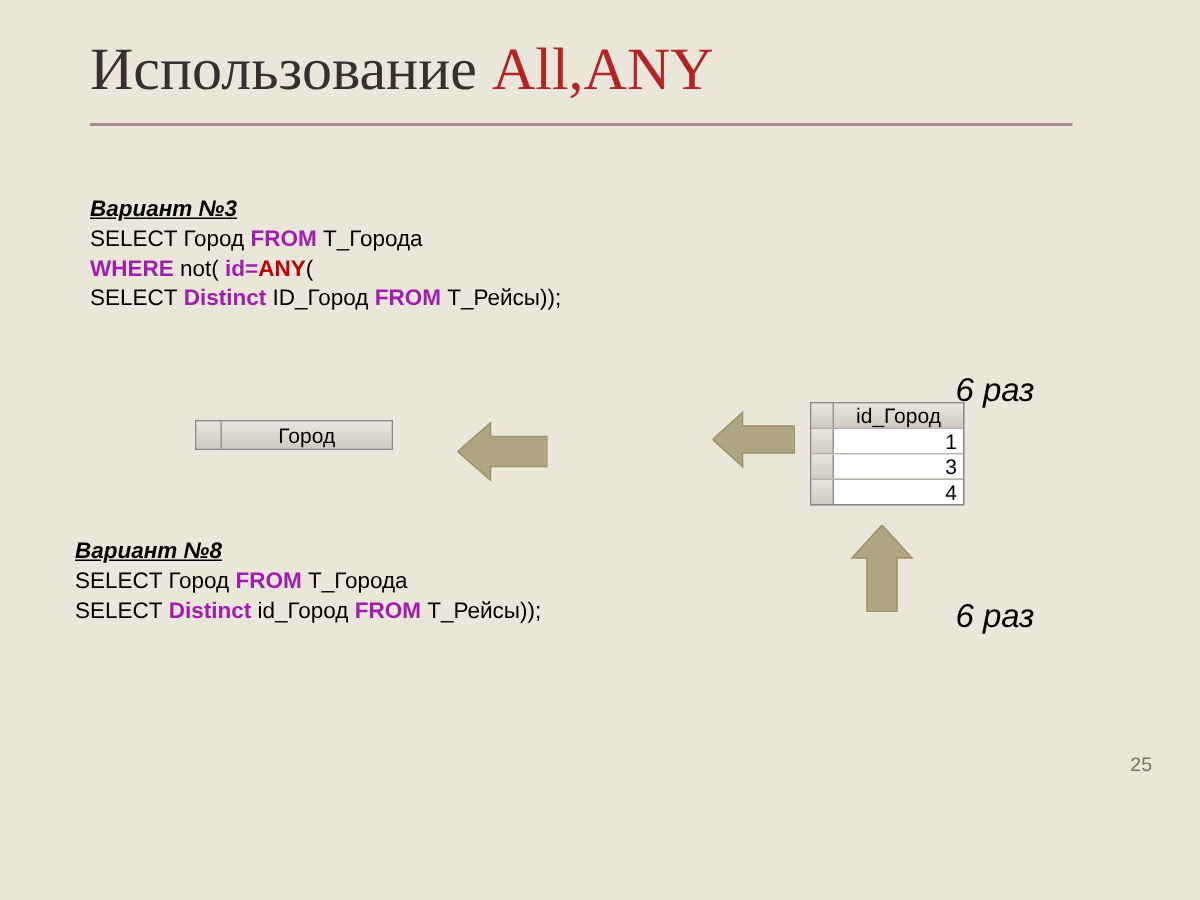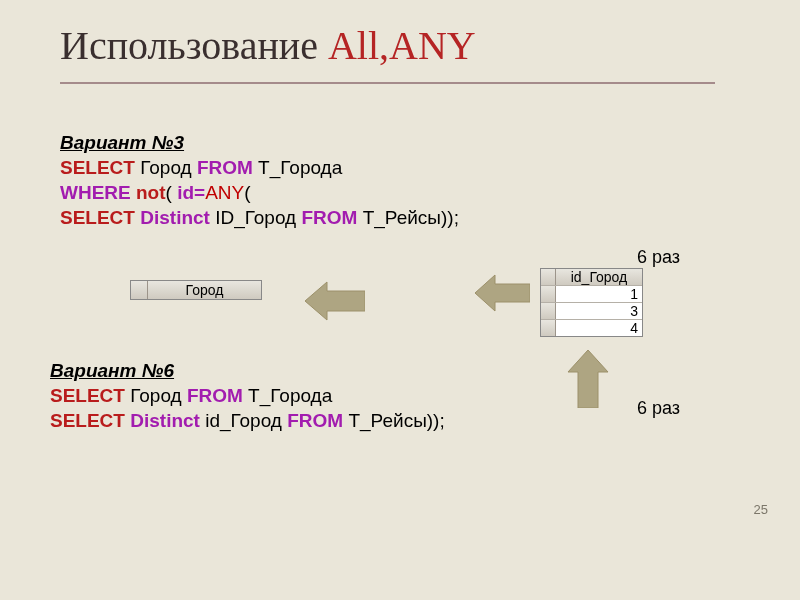--- a/index.html
+++ b/index.html
@@ -33,31 +33,31 @@
     top: 82px;
     width: 655px;
     height: 2px;
     background: #a58b8b;
   }
 
   .block {
     position: absolute;
     left: 60px;
     font-family: Arial, Helvetica, sans-serif;
-    font-size: 19px;
+    font-size: 15px;
     line-height: 1.32;
   }
   .block .heading {
     font-style: italic;
     font-weight: bold;
     text-decoration: underline;
   }
-  .kw-blue { color: #b91c1c; font-weight: bold; }
+  .kw-blue { color: #000000; font-weight: normal; }
   .kw-green { color: #a21caf; font-weight: bold; }
-  .kw-red { color: #c00000; font-weight: normal; text-align: right; }
+  .kw-red { color: #c00000; font-weight: bold; text-align: right; }
   .black-bold { font-weight: bold; color: #a21caf; }
   .plain { color: #000; }
 
   
   .mini-table-1 {
     position: absolute;
     left: 130px;
     top: 280px;
     display: flex;
     flex-direction: column;
@@ -128,22 +128,23 @@
     stroke: #9c906a;
     stroke-width: 1;
   }
   .arrow-left-1 { left: 305px; top: 278px; width: 60px; height: 46px; }
   .arrow-left-2 { left: 475px; top: 272px; width: 55px; height: 42px; }
   .arrow-up     { left: 565px; top: 350px; width: 46px; height: 58px; }
 
   .label {
     position: absolute;
     font-family: Arial, Helvetica, sans-serif;
-    font-size: 18px;
+    font-size: 22px;
     color: #000;
+    font-style: italic;
   }
   .label-1 { left: 637px; top: 247px; }
   .label-2 { left: 637px; top: 398px; }
 
   .page-num {
     position: absolute;
     right: 32px;
     bottom: 18px;
     font-family: Arial, sans-serif;
     font-size: 13px;
@@ -206,21 +207,21 @@
     <div class="row">
       <div class="cell-sel"></div>
       <div class="cell-body">4</div>
     </div>
   </div>
 
   <div class="label label-1">6 раз</div>
   <div class="label label-2">6 раз</div>
 
   <div class="block" style="top:358px; left:50px;">
-    <div class="heading">Вариант №6</div>
+    <div class="heading">Вариант №8</div>
     <div>
       <span class="kw-blue">SELECT</span><span class="plain"> Город  </span><span class="kw-green">FROM</span><span class="plain"> Т_Города</span>
     </div>
     <div>
       <span>  </span><span class="kw-blue">SELECT</span><span class="kw-green"> Distinct</span><span class="plain"> id_Город </span><span class="kw-green">FROM</span><span class="plain"> Т_Рейсы));</span>
     </div>
   </div>
 
   <div class="page-num">25</div>
 </div>

